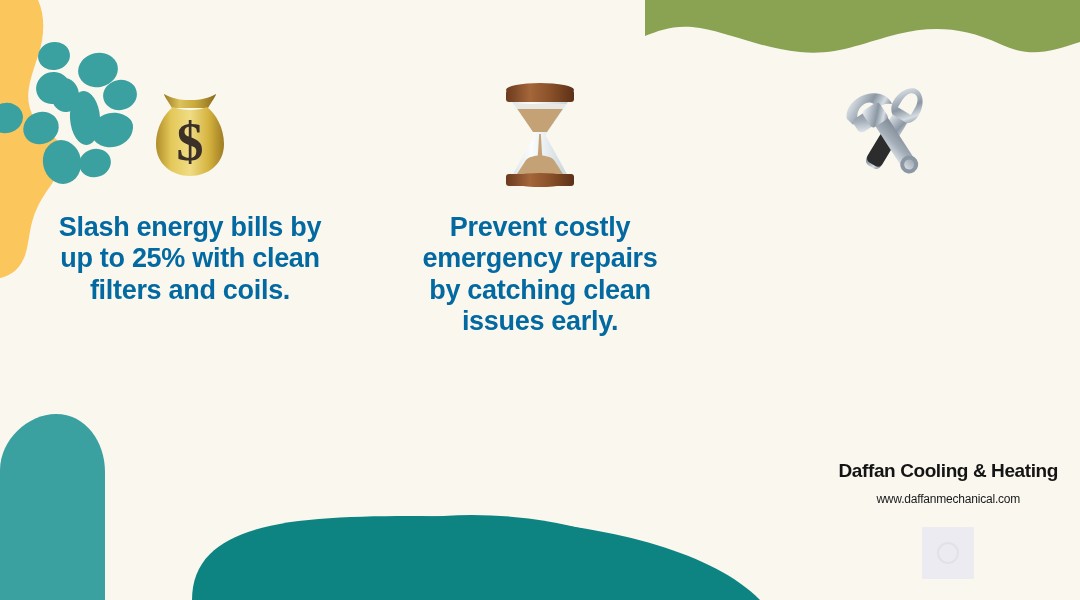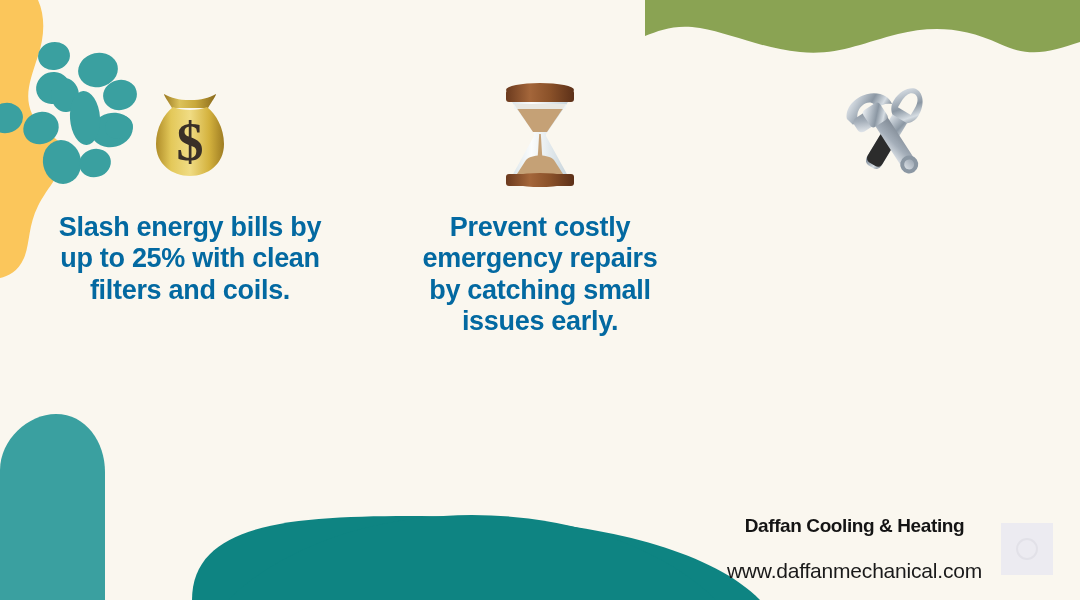--- a/index.html
+++ b/index.html
@@ -86,21 +86,21 @@
   .card-1 .card-text { max-width: 300px; }
   .card-2 .card-text { max-width: 268px; }
   .card-3 .card-text { max-width: 292px; }
 
   
   .footer {
     position: absolute;
     right: 22px;
     bottom: 16px;
     display: flex;
-    flex-direction: row;
+    flex-direction: column;
     align-items: center;
     gap: 14px;
     z-index: 8;
   }
   .footer-text {
     display: flex;
     flex-direction: column;
     align-items: center;
     justify-content: center;
   }
@@ -109,25 +109,25 @@
     font-weight: bold;
     font-size: 19px;
     letter-spacing: -0.4px;
     color: #141414;
     line-height: 1.3;
     white-space: nowrap;
   }
   .brand-url {
     font-family: "Liberation Sans", sans-serif;
     font-weight: normal;
-    font-size: 21px;
+    font-size: 12px;
     letter-spacing: -0.2px;
     color: #1a1a1a;
     line-height: 1.3;
-    margin-top: 18px;
+    margin-top: 9px;
     white-space: nowrap;
   }
   .logo-box {
     width: 62px;
     height: 62px;
     background: #ECEBF1;
     border: 5px solid #FAF7EF;
     border-radius: 4px;
     display: flex;
     align-items: center;
@@ -248,21 +248,21 @@
             <rect x="9" y="10" width="68" height="12" rx="3" fill="url(#woodG)"></rect>
             <path d="M15 22 L71 22 L49 54 L49 56 L71 96 L15 96 L37 56 L37 54 Z" fill="url(#glassG)"></path>
             <path d="M17 24 L69 24 L50 52 L36 52 Z" fill="#C5A176"></path>
             <rect x="17" y="24" width="52" height="5" fill="#EFF4F6" opacity="0.85"></rect>
             <path d="M42.2 54 L43.8 54 L46 88 L40 88 Z" fill="#C5A176"></path>
             <path d="M20 94 L66 94 L57 80 C52 74, 34 74, 29 80 Z" fill="#C5A176"></path>
             <rect x="9" y="94" width="68" height="12" rx="3" fill="url(#woodG)"></rect>
             <ellipse cx="43" cy="100" rx="34" ry="7" fill="url(#woodG)"></ellipse>
           </svg>
         </div>
-        <div class="card-text">Prevent costly emergency repairs by catching small issues early.</div>
+        <div class="card-text">Prevent costly emergency repairs by catching clean issues early.</div>
       </div>
 
       <div class="card card-3">
         <div class="card-icon">
           <svg class="card-icon-art" width="116" height="108" viewBox="0 0 116 108" xmlns="http://www.w3.org/2000/svg" aria-hidden="true">
             <defs>
               <linearGradient id="steelG" x1="0" y1="0" x2="1" y2="1">
                 <stop offset="0%" stop-color="#F1F4F7"></stop>
                 <stop offset="30%" stop-color="#B9C2CB"></stop>
                 <stop offset="55%" stop-color="#8B97A3"></stop>

